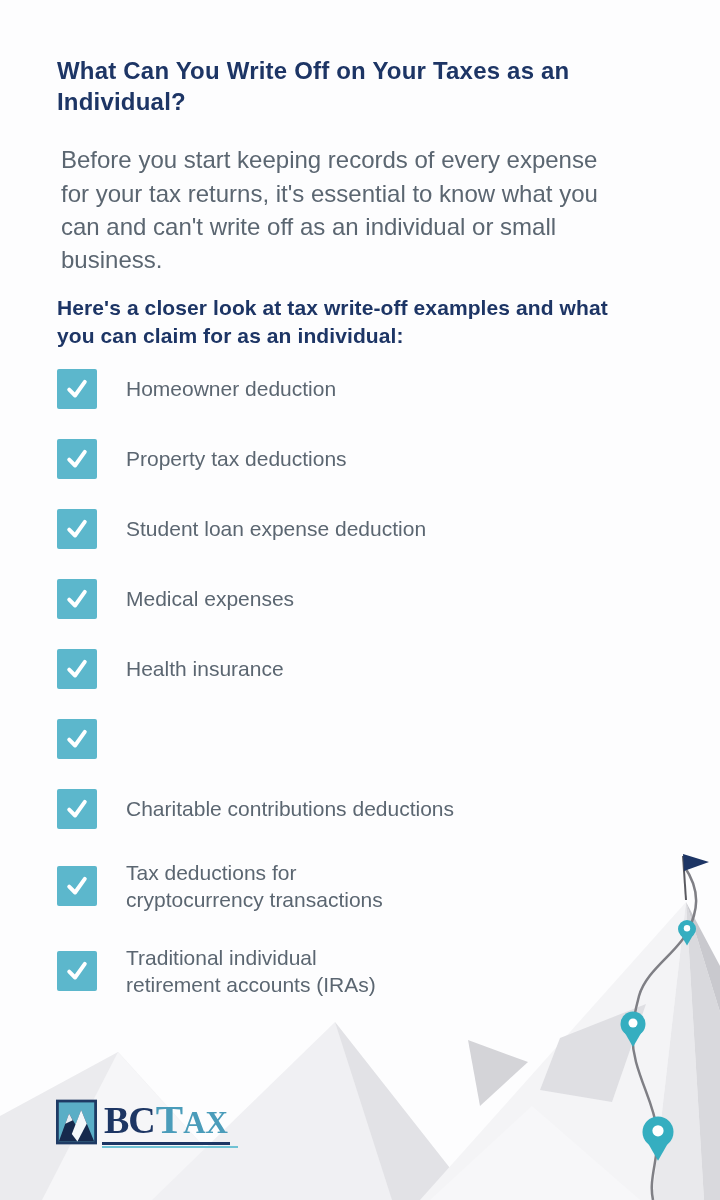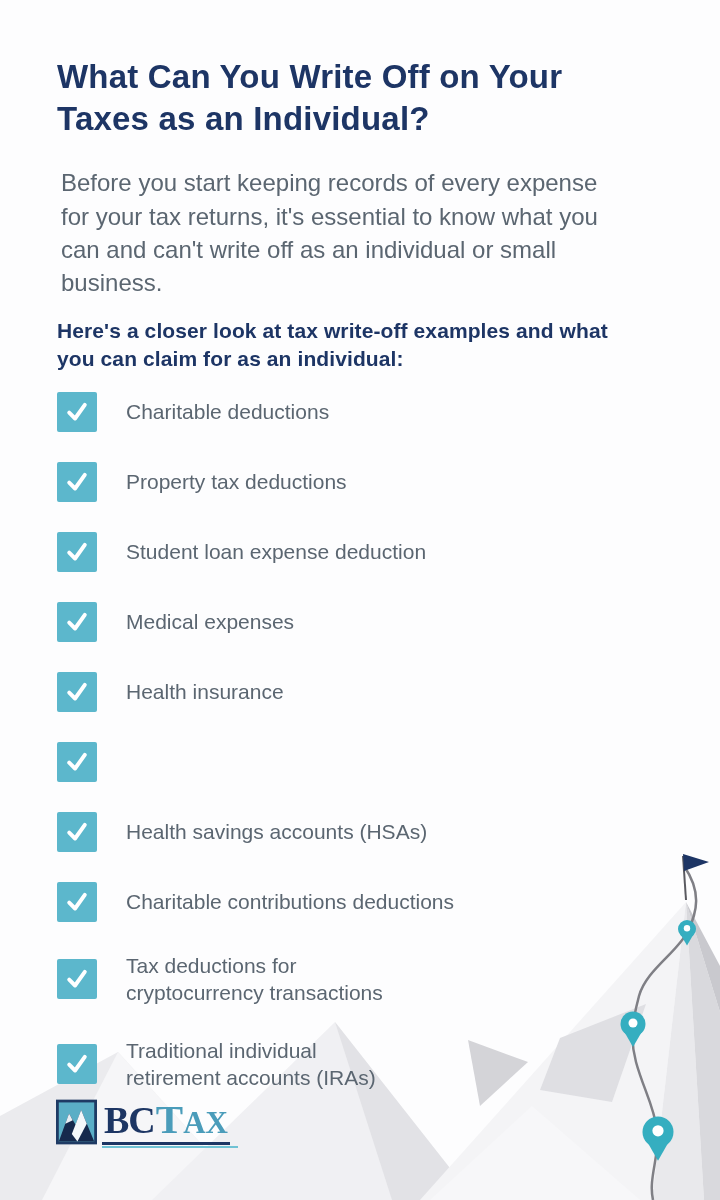--- a/index.html
+++ b/index.html
@@ -6,21 +6,21 @@
   body{
     width:720px;height:1200px;position:relative;overflow:hidden;
     background:#fdfdfe;
     font-family:"Liberation Sans", sans-serif;
     -webkit-font-smoothing:antialiased;
   }
   .content{position:relative;z-index:2;padding:56px 57px 0 57px;}
 
   .title{
     margin:0 0 26px 0;max-width:596px;
-    font-size:33px;line-height:1.28;font-weight:700;letter-spacing:.2px;
+    font-size:24px;line-height:1.28;font-weight:700;letter-spacing:.2px;
     color:var(--title-navy,#1d3565);
   }
   .intro{
     margin:0 0 18px 4px;max-width:556px;
     font-size:24px;line-height:1.38;
     color:var(--body-gray,#5b6671);
   }
   .subheading{
     margin:0 0 18px 0;max-width:566px;
     font-size:21px;line-height:1.36;font-weight:700;letter-spacing:.1px;
@@ -105,21 +105,21 @@
   <p class="subheading">Here's a closer look at tax write-off examples and what you can claim for as an individual:</p>
 
   <div class="checklist">
       <div class="check-row">
     <span class="checkbox">
       <svg viewBox="0 0 20 20">
             <polyline points="4,10.5 8.5,15 16,4.5" fill="none" stroke="#ffffff" stroke-width="3" stroke-linecap="round" stroke-linejoin="round"></polyline>
           </svg>
     </span>
     <span class="check-label">
-          <span class="line">Charitable deductions</span>
+          <span class="line">Homeowner deduction</span>
         </span>
   </div>
       <div class="check-row">
     <span class="checkbox">
       <svg viewBox="0 0 20 20">
             <polyline points="4,10.5 8.5,15 16,4.5" fill="none" stroke="#ffffff" stroke-width="3" stroke-linecap="round" stroke-linejoin="round"></polyline>
           </svg>
     </span>
     <span class="check-label">
           <span class="line">Property tax deductions</span>
@@ -154,30 +154,20 @@
     <span class="check-label">
           <span class="line">Health insurance</span>
         </span>
   </div>
       <div class="check-row">
     <span class="checkbox">
       <svg viewBox="0 0 20 20">
             <polyline points="4,10.5 8.5,15 16,4.5" fill="none" stroke="#ffffff" stroke-width="3" stroke-linecap="round" stroke-linejoin="round"></polyline>
           </svg>
     </span>
-  </div>
-      <div class="check-row">
-    <span class="checkbox">
-      <svg viewBox="0 0 20 20">
-            <polyline points="4,10.5 8.5,15 16,4.5" fill="none" stroke="#ffffff" stroke-width="3" stroke-linecap="round" stroke-linejoin="round"></polyline>
-          </svg>
-    </span>
-    <span class="check-label">
-          <span class="line">Health savings accounts (HSAs)</span>
-        </span>
   </div>
       <div class="check-row">
     <span class="checkbox">
       <svg viewBox="0 0 20 20">
             <polyline points="4,10.5 8.5,15 16,4.5" fill="none" stroke="#ffffff" stroke-width="3" stroke-linecap="round" stroke-linejoin="round"></polyline>
           </svg>
     </span>
     <span class="check-label">
           <span class="line">Charitable contributions deductions</span>
         </span>

